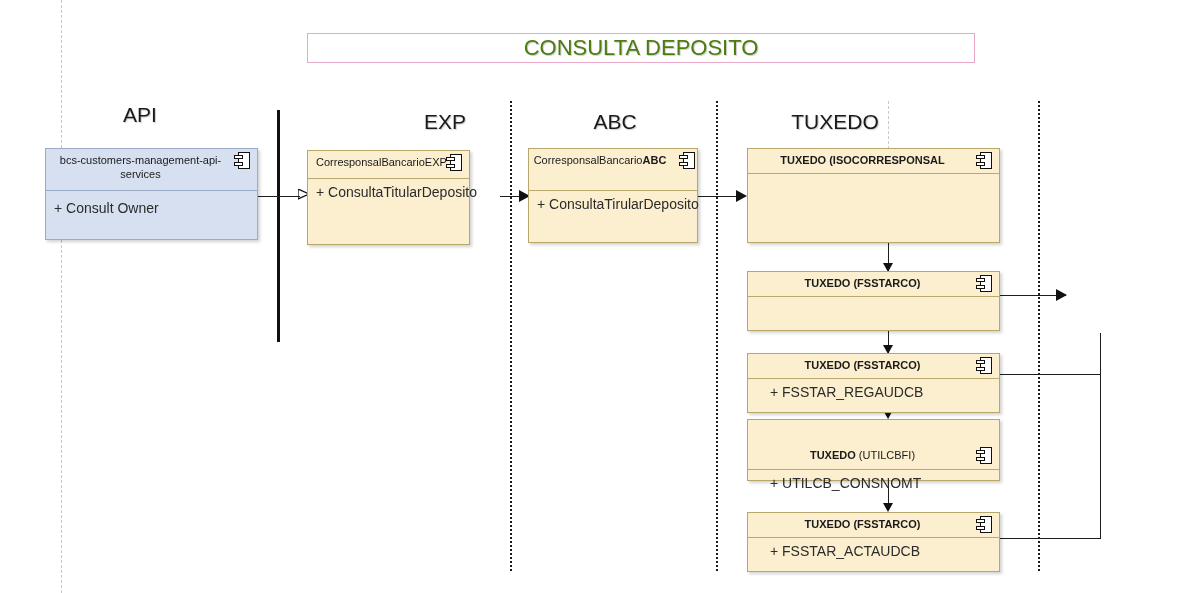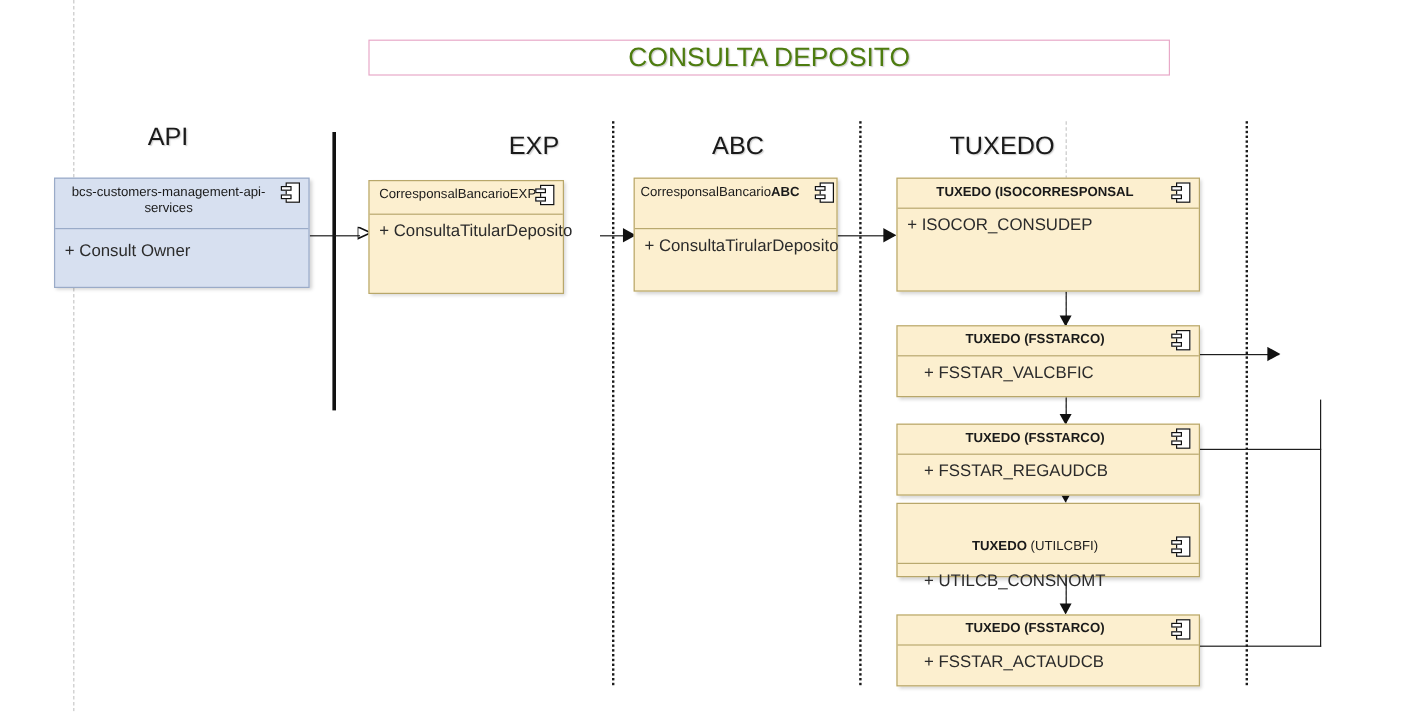--- a/index.html
+++ b/index.html
@@ -305,33 +305,31 @@
 
   <div class="component" style="left:747px; top:148px; width:253px; height:95px;">
     <div class="comp-head center bold" style="height:25px;">
       <span>TUXEDO (ISOCORRESPONSAL</span>
       <span class="comp-icon">
         <span class="ci-main"></span>
           <span class="ci-tab t1"></span>
           <span class="ci-tab t2"></span>
       </span>
     </div>
-    <div class="comp-body">+ ISOCOR_CONSUDEP</div>
   </div>
 
   <div class="component" style="left:747px; top:271px; width:253px; height:60px;">
     <div class="comp-head center bold" style="height:25px;">
       <span>TUXEDO (FSSTARCO)</span>
       <span class="comp-icon">
         <span class="ci-main"></span>
           <span class="ci-tab t1"></span>
           <span class="ci-tab t2"></span>
       </span>
     </div>
-    <div class="comp-body indent">+   FSSTAR_VALCBFIC</div>
   </div>
 
   <div class="component" style="left:747px; top:353px; width:253px; height:60px;">
     <div class="comp-head center bold" style="height:25px;">
       <span>TUXEDO (FSSTARCO)</span>
       <span class="comp-icon">
         <span class="ci-main"></span>
           <span class="ci-tab t1"></span>
           <span class="ci-tab t2"></span>
       </span>

